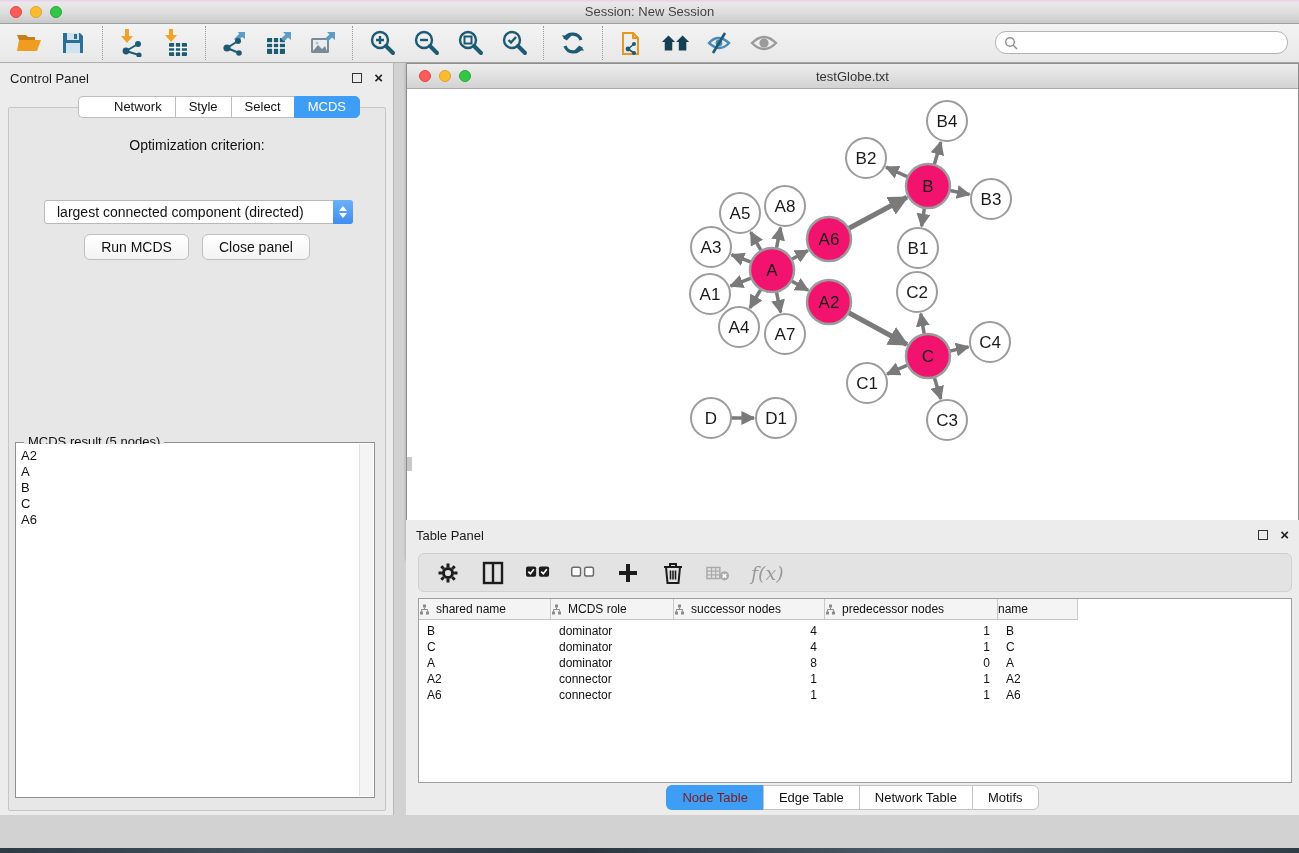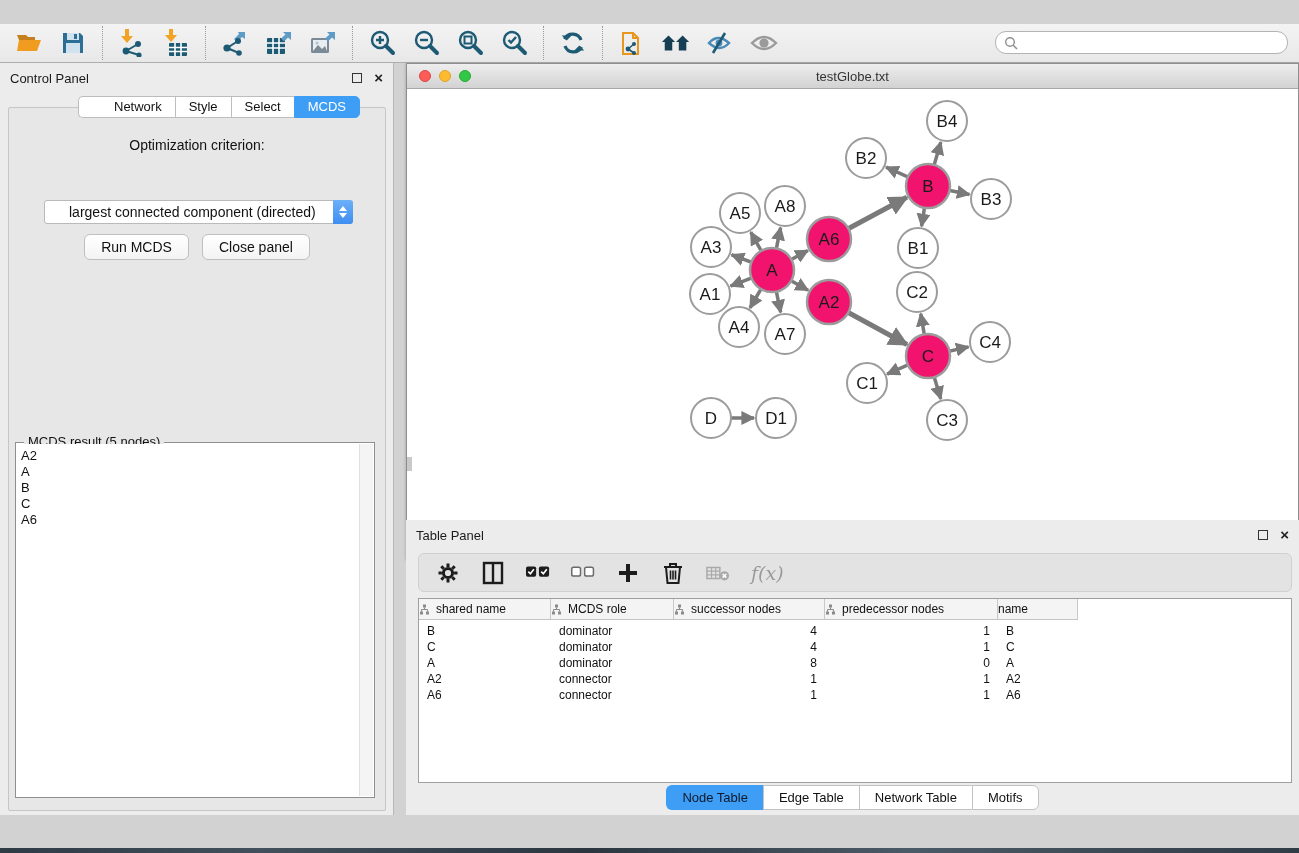--- a/index.html
+++ b/index.html
@@ -46,21 +46,21 @@
     padding:2px 13px; line-height:16px; border-right:none; }
   .cp-tab:first-child { border-radius:5px 0 0 5px;padding-left:35px; }
   .cp-tab:last-child { border-radius:0 5px 5px 0; border-right:1px solid #bdbdbd; }
   .cp-tab.active { background:#3e9df5; color:#fff; border-color:#3e9df5; }
 
   .cp-body { position:absolute; left:8px; right:7px; top:44px; bottom:4px;
     background:#e7e7e7; border:1px solid #c6c6c6; border-radius:2px; }
   .opt-label { text-align:center; margin-top:29px; font-size:14px; color:#111; }
   .dropdown { position:absolute; left:35px; right:32px; top:92px; height:24px; background:#fff;
     border:1px solid #b9b9b9; border-radius:3px; display:flex; align-items:center; }
-  .dropdown .dd-text { flex:1; font-size:14px; padding-left:24px; color:#111; white-space:nowrap; overflow:hidden; }
+  .dropdown .dd-text { flex:1; font-size:14px; padding-left:12px; color:#111; white-space:nowrap; overflow:hidden; }
   .dd-stepper { width:20px; height:24px; margin-right:-1px; border-radius:0 3px 3px 0;
     background:linear-gradient(#6cb0f8,#3e8ef0); display:flex; flex-direction:column;
     align-items:center; justify-content:center; gap:2px; }
   .dd-up { width:0; height:0; border-left:4px solid transparent; border-right:4px solid transparent; border-bottom:5px solid #fff; }
   .dd-down { width:0; height:0; border-left:4px solid transparent; border-right:4px solid transparent; border-top:5px solid #fff; }
   .cp-buttons { position:absolute; top:126px; left:0; right:0; display:flex; justify-content:center; gap:13px; }
   .btn { background:linear-gradient(#ffffff,#f3f3f3); border:1px solid #bfbfbf; border-radius:6px;
     font-size:14px; color:#111; padding:4px 16px; font-family:"Liberation Sans",sans-serif; }
 
   .result-box { position:absolute; left:6px; right:10px; top:334px; bottom:12px;
@@ -103,40 +103,48 @@
   .tbl-row { display:flex; height:16px; align-items:center; }
   .td { font-size:12px; color:#111; padding:0 8px; white-space:nowrap; }
   .td.num { text-align:right; }
   .c0 { width:132px; } .c1 { width:123px; } .c2 { width:151px; } .c3 { width:173px; } .c4 { width:80px; }
 
   .tp-tabs { position:absolute; left:0; right:0; bottom:5px; display:flex; justify-content:center; }
   .tp-tab { font-size:13px; color:#111; background:#fff; border:1px solid #c2c2c2; border-right:none;
     padding:4px 15px; line-height:15px; }
   .tp-tab:first-child { border-radius:6px 0 0 6px; }
   .tp-tab:last-child { border-radius:0 6px 6px 0; border-right:1px solid #c2c2c2; }
-  .tp-tab.active { background:#3e9df5; color:#0f172a; border-color:#3e9df5; }
+  .tp-tab.active { background:#3e9df5; color:#7f1d1d; border-color:#3e9df5; }
 
   
   .statusbar { position:absolute; left:0; top:815px; width:1299px; height:33px;
     background:#ececec; border-top:1px solid #c2c2c2; }
   .sb-btn { position:absolute; top:5px; height:24px; background:#f6f6f6; border:1px solid #b9b9b9;
     border-radius:4px; display:flex; align-items:center; justify-content:center; gap:6px; }
   .sb-left { left:8px; width:30px; }
   .sb-right { right:9px; width:82px; font-size:12px; color:#111; }
   .mem-dot { width:10px; height:10px; border-radius:50%; background:#199a43; border:1px solid #0e7a30; }
   .desktop-strip { position:absolute; left:0; top:848px; width:1299px; height:5px;
     background:linear-gradient(90deg,#2e3b45,#41505c 20%,#2b3640 45%,#4a5a66 70%,#303c46); }
 
   svg text { font-family:"Liberation Sans",sans-serif; }
 </style>
 </head>
 <body>
 
 <div class="app">
 
+  <div class="titlebar">
+    <div class="tl-dots">
+      <span class="tl red"></span>
+      <span class="tl yel"></span>
+      <span class="tl grn"></span>
+    </div>
+    <div class="win-title">Session: New Session</div>
+  </div>
 
   <div class="toolbar">
     <div class="tgroup">
       <span class="tbtn">
         <svg width="28" height="24" viewBox="0 0 28 24">
             <path d="M2 4 h9 l2 2 h7 v3 H4 z" fill="#c67f1d"></path>
             <path d="M4 9 h22 l-4 11 H2 z" fill="#ef9c20"></path>
           </svg>
       </span>
       <span class="tbtn">

